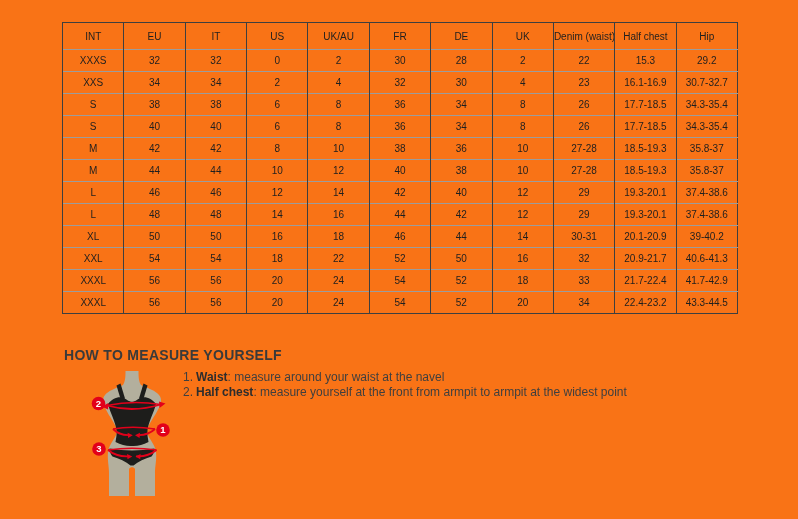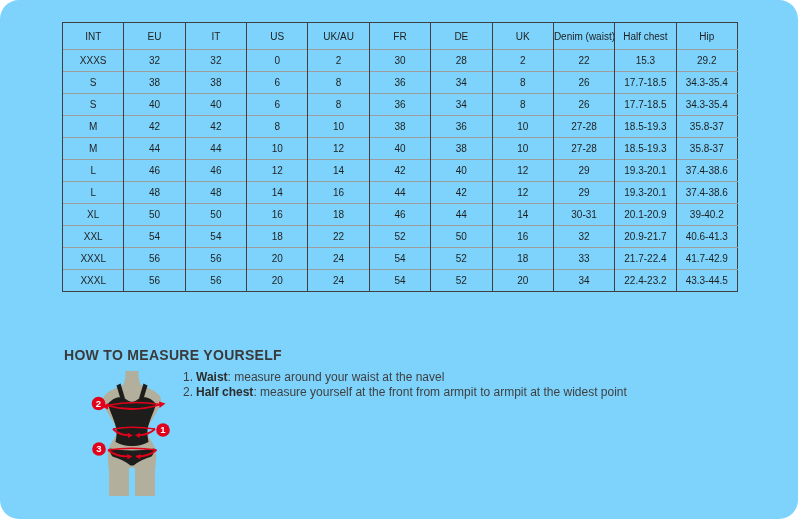--- a/index.html
+++ b/index.html
@@ -1,17 +1,17 @@
 <!DOCTYPE html>
 <html><head>
 <meta charset="utf-8">
 <style>
   html,body{margin:0;padding:0;background:#ffffff;}
   body{width:798px;height:519px;position:relative;font-family:"Liberation Sans",sans-serif;}
-  .page{position:absolute;inset:0;background:#7dd3fc;border-radius:19px;}
+  .page{position:absolute;inset:0;background:#f97316;}
 
   
   .size-table{
     position:absolute;left:62px;top:22px;width:676px;
     border-collapse:collapse;table-layout:fixed;
     border:1px solid #3f3f3f;
   }
   .size-table th,.size-table td{
     border-left:1px solid #3f3f3f;
     font-size:10px;font-weight:400;color:#1f1f1f;
@@ -65,20 +65,33 @@
           <td>0</td>
           <td>2</td>
           <td>30</td>
           <td>28</td>
           <td>2</td>
           <td>22</td>
           <td>15.3</td>
           <td>29.2</td>
         </tr>
         <tr>
+          <td>XXS</td>
+          <td>34</td>
+          <td>34</td>
+          <td>2</td>
+          <td>4</td>
+          <td>32</td>
+          <td>30</td>
+          <td>4</td>
+          <td>23</td>
+          <td>16.1-16.9</td>
+          <td>30.7-32.7</td>
+        </tr>
+        <tr>
           <td>S</td>
           <td>38</td>
           <td>38</td>
           <td>6</td>
           <td>8</td>
           <td>36</td>
           <td>34</td>
           <td>8</td>
           <td>26</td>
           <td>17.7-18.5</td>

